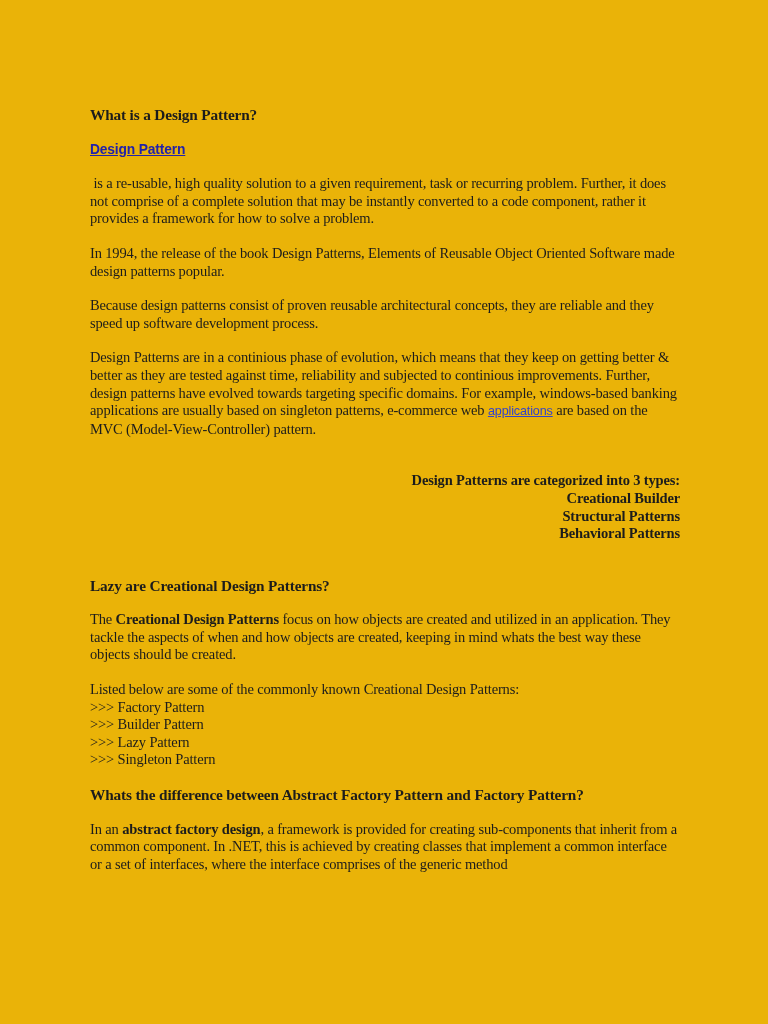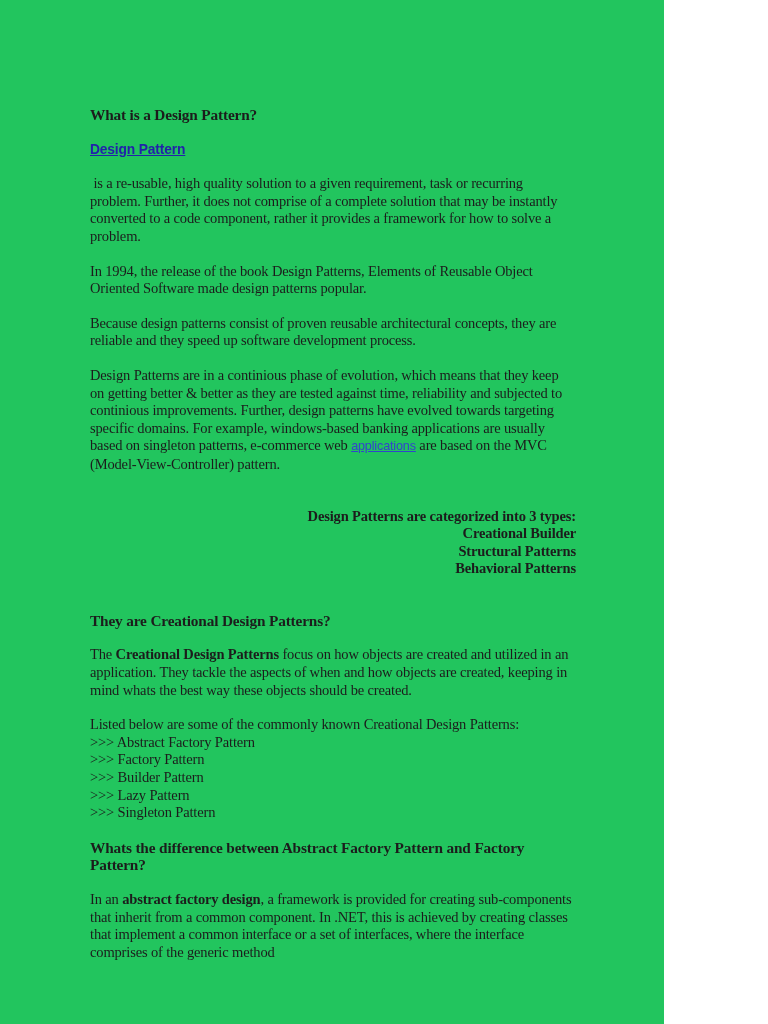--- a/index.html
+++ b/index.html
@@ -9,24 +9,24 @@
   }
   body {
     width: 768px;
     height: 1024px;
     overflow: hidden;
     font-family: "Liberation Serif", serif;
     color: #1c1c1c;
   }
   .page {
     box-sizing: border-box;
-    width: 664px;
+    width: 768px;
     height: 1024px;
     padding: 89px 88px 0 90px;
-    background: #22c55e;
+    background: #eab308;
   }
   .doc {
     font-size: 14.5px;
     line-height: 17.6px;
     letter-spacing: -0.15px;
   }
   .para {
     margin: 17px 0 0 0;
   }
   .first-block {
@@ -87,27 +87,26 @@
 
     <p class="para"><span>Design Patterns are in a continious phase of evolution, which means that they keep on getting better &amp; better as they are tested against time, reliability and subjected to continious improvements. Further, design patterns have evolved towards targeting specific domains. For example, windows-based banking applications are usually based on singleton patterns, e-commerce web </span><span class="link-inline">applications</span><span> are based on the MVC (Model-View-Controller) pattern.</span></p>
 
     <div class="gap-large">
       <div class="line bold">Design Patterns are categorized into 3 types:</div>
       <div class="line bold">Creational Builder</div>
       <div class="line bold">Structural Patterns</div>
       <div class="line bold">Behavioral Patterns</div>
     </div>
 
-    <div class="heading gap-large">They are Creational Design Patterns?</div>
+    <div class="heading gap-large">Lazy are Creational Design Patterns?</div>
 
     <p class="para"><span>The </span><span class="bold">Creational Design Patterns</span><span> focus on how objects are created and utilized in an application. They tackle the aspects of when and how objects are created, keeping in mind whats the best way these objects should be created.</span></p>
 
     <div class="para">
       <div class="line">Listed below are some of the commonly known Creational Design Patterns:</div>
-      <div class="line">&gt;&gt;&gt; Abstract Factory Pattern</div>
       <div class="line">&gt;&gt;&gt; Factory Pattern</div>
       <div class="line">&gt;&gt;&gt; Builder Pattern</div>
       <div class="line">&gt;&gt;&gt; Lazy Pattern</div>
       <div class="line">&gt;&gt;&gt; Singleton Pattern</div>
     </div>
 
     <div class="heading">Whats the difference between Abstract Factory Pattern and Factory Pattern?</div>
 
     <p class="para"><span>In an </span><span class="bold">abstract factory design</span><span>, a framework is provided for creating sub-components that inherit from a common component. In .NET, this is achieved by creating classes that implement a common interface or a set of interfaces, where the interface comprises of the generic method</span></p>
 

